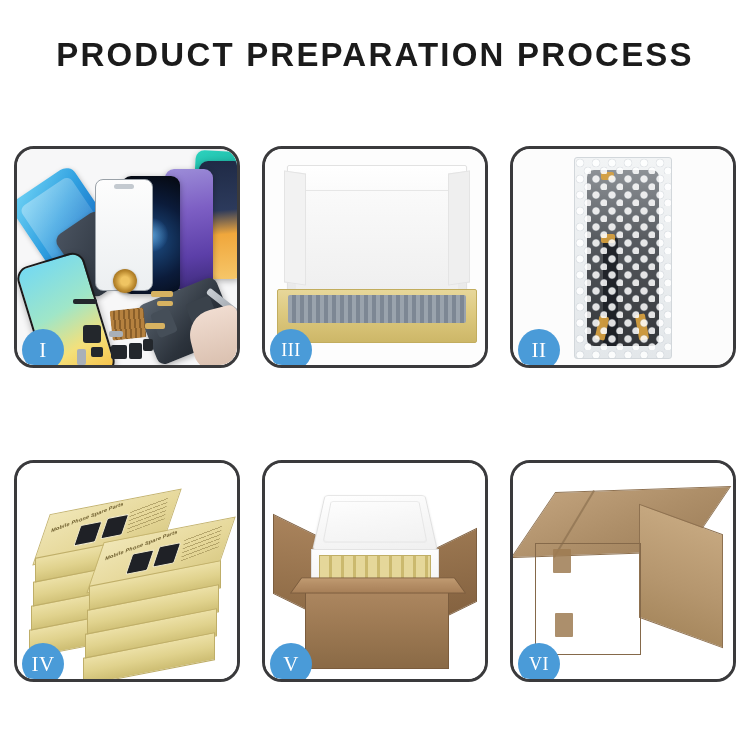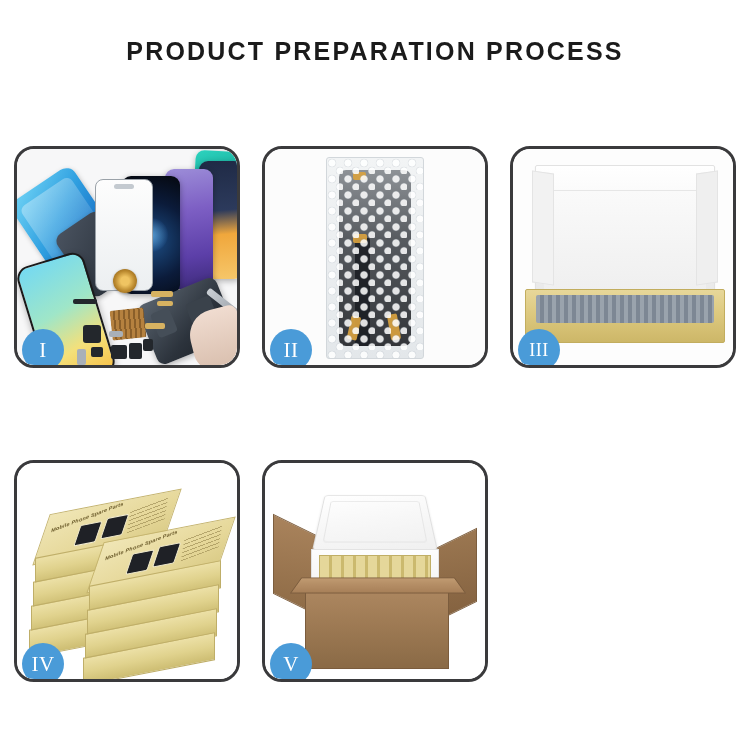--- a/index.html
+++ b/index.html
@@ -15,21 +15,21 @@
     position: relative;
   }
 
   
   .header {
     text-align: center;
     padding-top: 38px;
   }
   .title {
     font-family: "Liberation Sans", sans-serif;
-    font-size: 25px;
+    font-size: 33px;
     font-weight: 700;
     letter-spacing: 2.2px;
     color: #1b1b1b;
     line-height: 1.05;
     margin: 0;
     white-space: nowrap;
   }
   .subtitle {
     font-family: "Liberation Sans", sans-serif;
     font-size: 14.5px;
@@ -393,45 +393,45 @@
       <div class="part silver" style="left:92px;top:182px;width:14px;height:6px;"></div>
       <div class="part dark" style="left:126px;top:190px;width:10px;height:12px;"></div>
       <div class="tweezer"></div>
       <div class="hand"></div>
       <div class="badge">I</div>
     </div>
   </div>
 
   <div class="panel">
     <div class="panel-stage">
+      <div class="p3-bg"></div>
+      <div class="lid">
+        <div class="lid-flapL"></div>
+        <div class="lid-flapR"></div>
+      </div>
+      <div class="tray">
+        <div class="tray-inner"></div>
+      </div>
+      <div class="badge wide">III</div>
+    </div>
+  </div>
+
+  <div class="panel">
+    <div class="panel-stage">
       <div class="p2-bg"></div>
       <div class="bag">
         <div class="screen-in"></div>
         <div class="flex-strip"></div>
         <div class="tab-gold" style="left:26px;top:14px;width:13px;height:8px;"></div>
         <div class="tab-gold" style="left:26px;top:76px;width:14px;height:9px;"></div>
         <div class="tab-gold" style="left:22px;top:158px;width:10px;height:24px;transform:rotate(12deg);"></div>
         <div class="tab-gold" style="left:62px;top:156px;width:10px;height:26px;transform:rotate(-10deg);"></div>
         <div class="bag-bubbles"></div>
       </div>
       <div class="badge">II</div>
-    </div>
-  </div>
-
-  <div class="panel">
-    <div class="panel-stage">
-      <div class="p3-bg"></div>
-      <div class="lid">
-        <div class="lid-flapL"></div>
-        <div class="lid-flapR"></div>
-      </div>
-      <div class="tray">
-        <div class="tray-inner"></div>
-      </div>
-      <div class="badge wide">III</div>
     </div>
   </div>
 
   <div class="panel">
     <div class="panel-stage">
       <div class="p4-bg"></div>
 
       <div class="stackL" style="left:10px; top:40px; width:140px; height:160px;">
         <div class="bx-top" style="left:14px; top:0px;">
           <div class="bx-label">Mobile Phone Spare Parts</div>
@@ -468,14 +468,26 @@
       <div class="flapL5"></div>
       <div class="flapR5"></div>
       <div class="foamlid"></div>
       <div class="foambox"></div>
       <div class="foamcontents"></div>
       <div class="carton5"></div>
       <div class="badge">V</div>
     </div>
   </div>
 
+  <div class="panel">
+    <div class="panel-stage">
+      <div class="p6-bg"></div>
+      <div class="c6-top"></div>
+      <div class="c6-seam"></div>
+      <div class="c6-side"></div>
+      <div class="c6-front"></div>
+      <div class="tape" style="left:40px; top:86px; width:18px; height:24px;"></div>
+      <div class="tape" style="left:42px; top:150px; width:18px; height:24px;"></div>
+      <div class="badge wide">VI</div>
+    </div>
+  </div>
 
 </div>
 
 </body></html>

